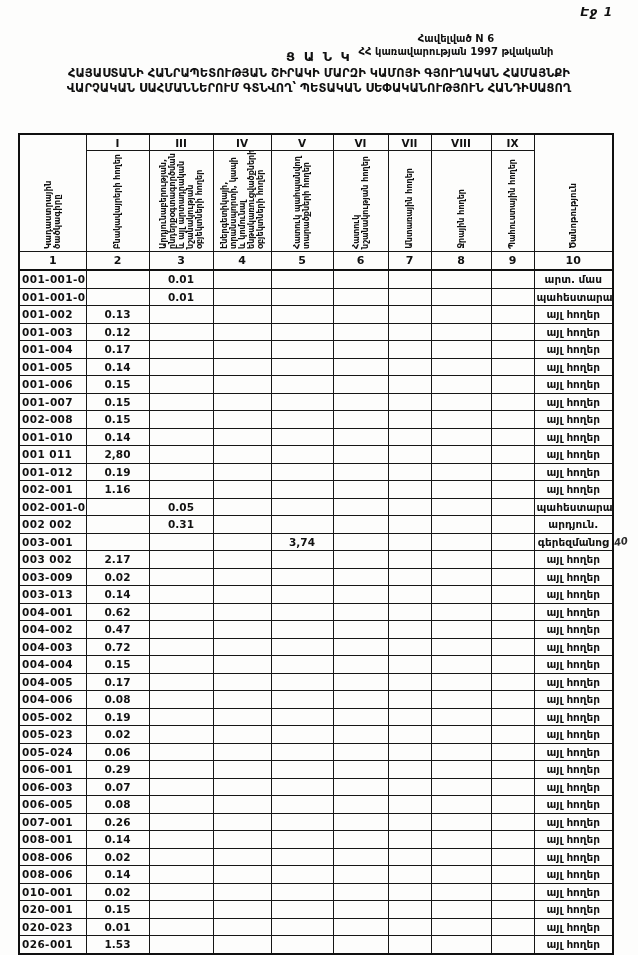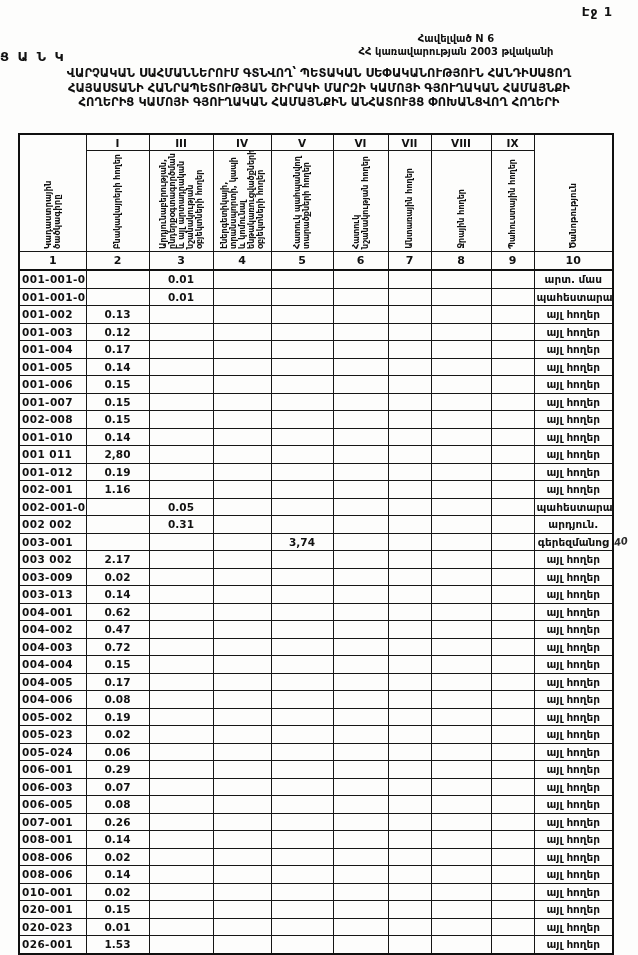--- a/index.html
+++ b/index.html
@@ -2,24 +2,24 @@
 <html><head>
 <meta charset="utf-8">
 <style>
   html,body{margin:0;padding:0;background:#e8e8e8;}
   .page{
     position:relative;width:638px;height:955px;margin:0 auto;
     background:#fdfdfc;color:#111;
     font-family:"DejaVu Sans","Liberation Sans",sans-serif;
     overflow:hidden;
   }
-  .pagenum{position:absolute;top:5px;right:25px;font-size:12px;font-weight:700;letter-spacing:1px;}
+  .pagenum{position:absolute;top:5px;right:25px;font-size:12px;font-weight:700;letter-spacing:1px;font-style:italic;}
   .appendix{position:absolute;top:32px;right:14px;width:336px;text-align:center;
     font-size:10px;font-weight:700;line-height:13px;}
-  .cank{position:absolute;top:49px;left:0;width:100%;
+  .cank{position:absolute;top:49px;left:0;width:100%;text-align:center;
     font-size:13px;font-weight:700;letter-spacing:2px;}
   .doctitle{position:absolute;top:66px;left:0;width:100%;text-align:center;
     font-size:11.5px;font-weight:700;line-height:14.5px;}
   table.land{
     position:absolute;top:133px;left:18px;width:594px;
     border-collapse:collapse;table-layout:fixed;
     font-size:10.5px;font-weight:700;
   }
   table.land th,table.land td{
     border:1px solid #161616;padding:0 2px;overflow:hidden;white-space:nowrap;
@@ -49,29 +49,28 @@
 </style>
 </head>
 <body>
 
 <div class="page">
 
   <div class="pagenum">Էջ 1</div>
 
   <div class="appendix">
     <div>Հավելված N 6</div>
-    <div>ՀՀ կառավարության 2003 թվականի</div>
+    <div>ՀՀ կառավարության 1997 թվականի</div>
   </div>
 
   <div class="cank">Ց Ա Ն Կ</div>
 
   <div class="doctitle">
+    <div>ՀԱՅԱՍՏԱՆԻ ՀԱՆՐԱՊԵՏՈՒԹՅԱՆ ՇԻՐԱԿԻ ՄԱՐԶԻ ԿԱՄՈՅԻ ԳՅՈՒՂԱԿԱՆ ՀԱՄԱՅՆՔԻ</div>
     <div>ՎԱՐՉԱԿԱՆ ՍԱՀՄԱՆՆԵՐՈՒՄ ԳՏՆՎՈՂ՝ ՊԵՏԱԿԱՆ ՍԵՓԱԿԱՆՈՒԹՅՈՒՆ ՀԱՆԴԻՍԱՑՈՂ</div>
-    <div>ՀԱՅԱՍՏԱՆԻ ՀԱՆՐԱՊԵՏՈՒԹՅԱՆ ՇԻՐԱԿԻ ՄԱՐԶԻ ԿԱՄՈՅԻ ԳՅՈՒՂԱԿԱՆ ՀԱՄԱՅՆՔԻ</div>
-    <div>ՀՈՂԵՐԻՑ ԿԱՄՈՅԻ ԳՅՈՒՂԱԿԱՆ ՀԱՄԱՅՆՔԻՆ ԱՆՀԱՏՈՒՅՑ ՓՈԽԱՆՑՎՈՂ ՀՈՂԵՐԻ</div>
   </div>
 
   <table class="land">
     <colgroup>
       <col style="width:67px">
         <col style="width:63px">
         <col style="width:64px">
       <col style="width:58px">
         <col style="width:62px">
         <col style="width:55px">

